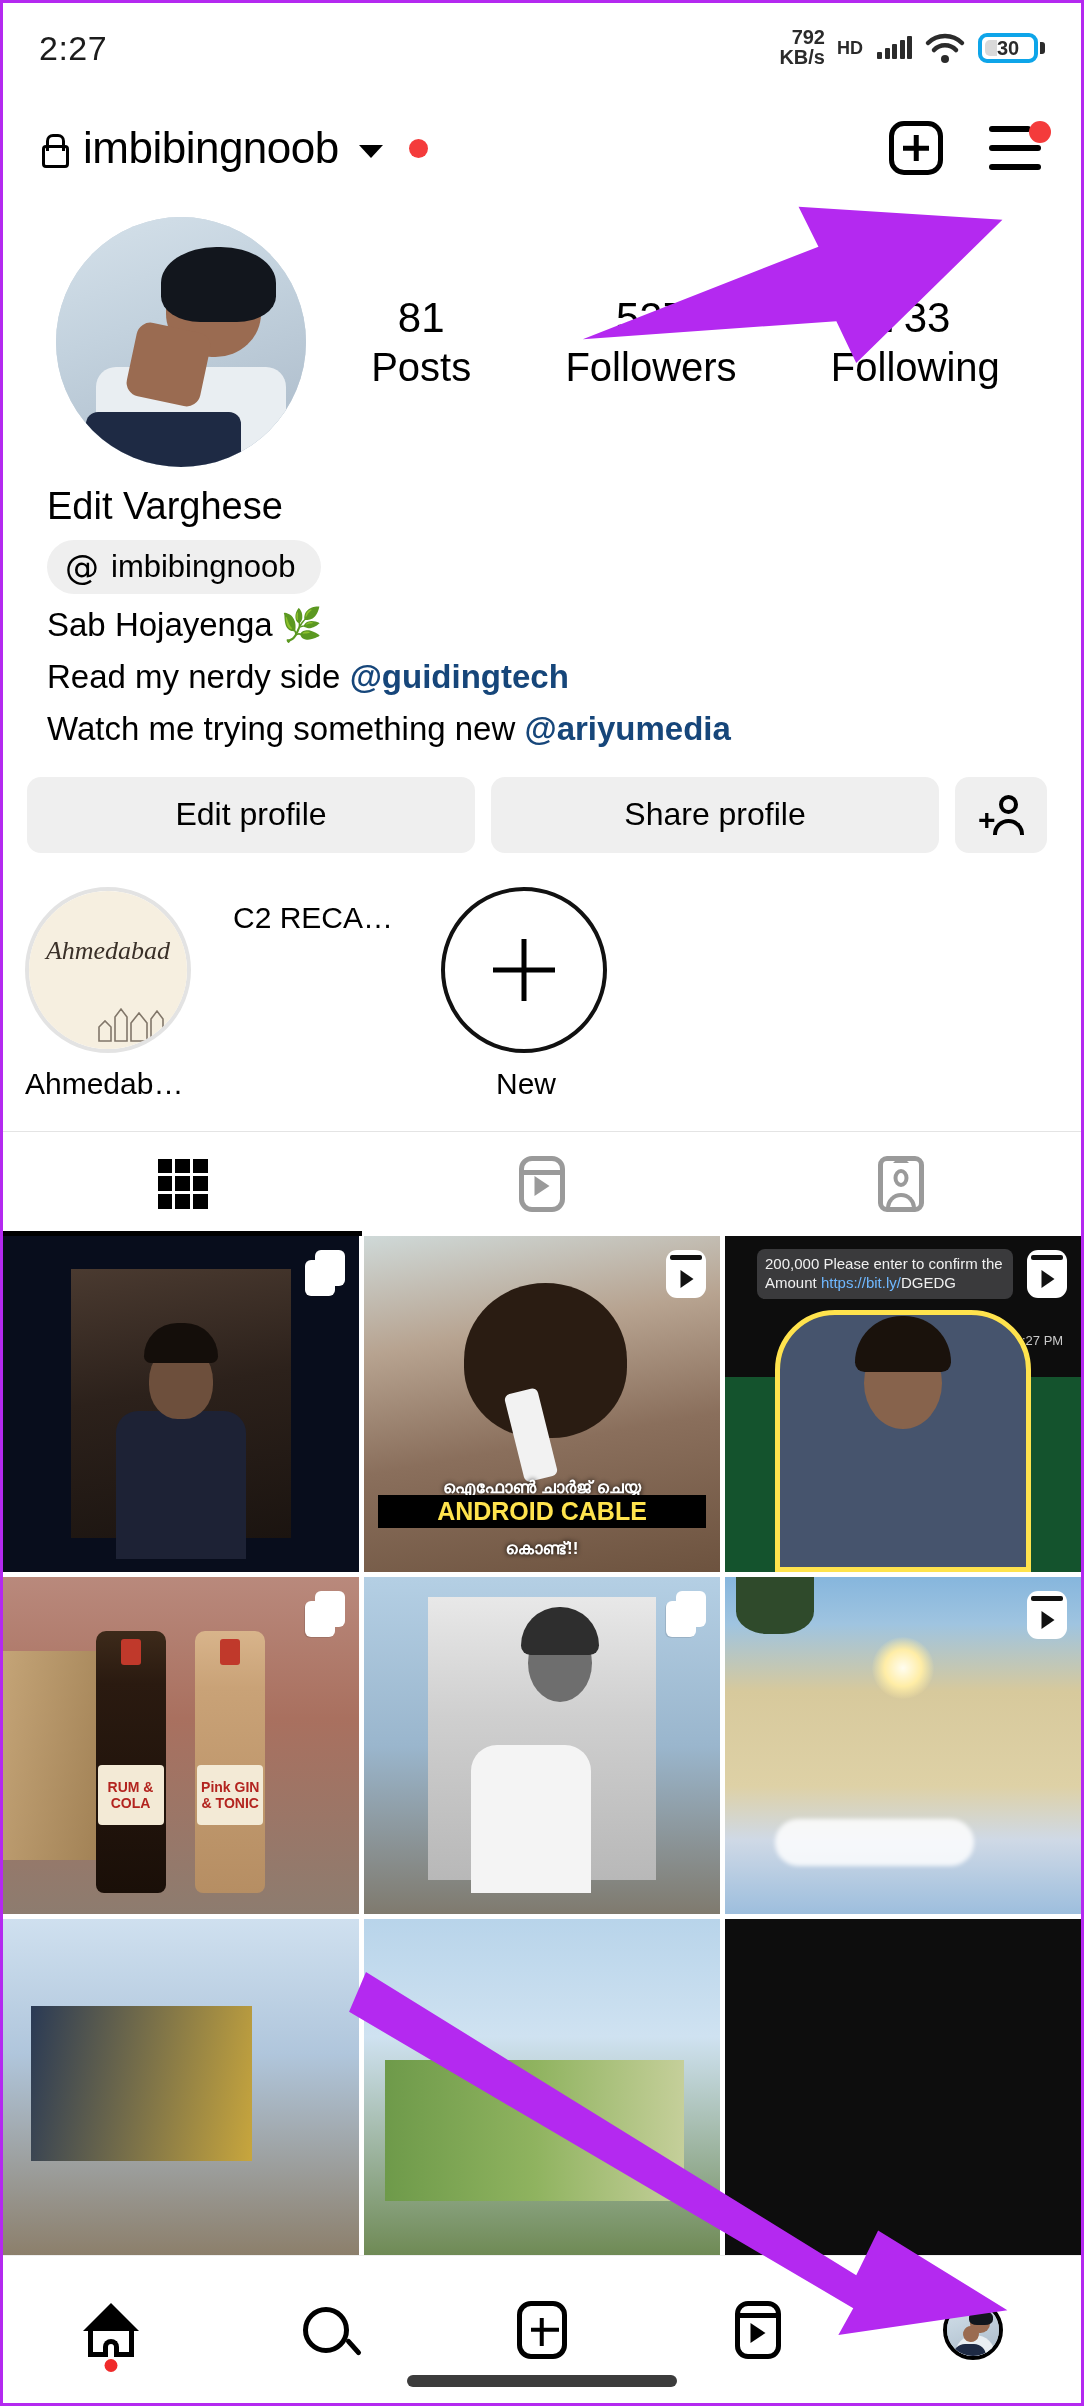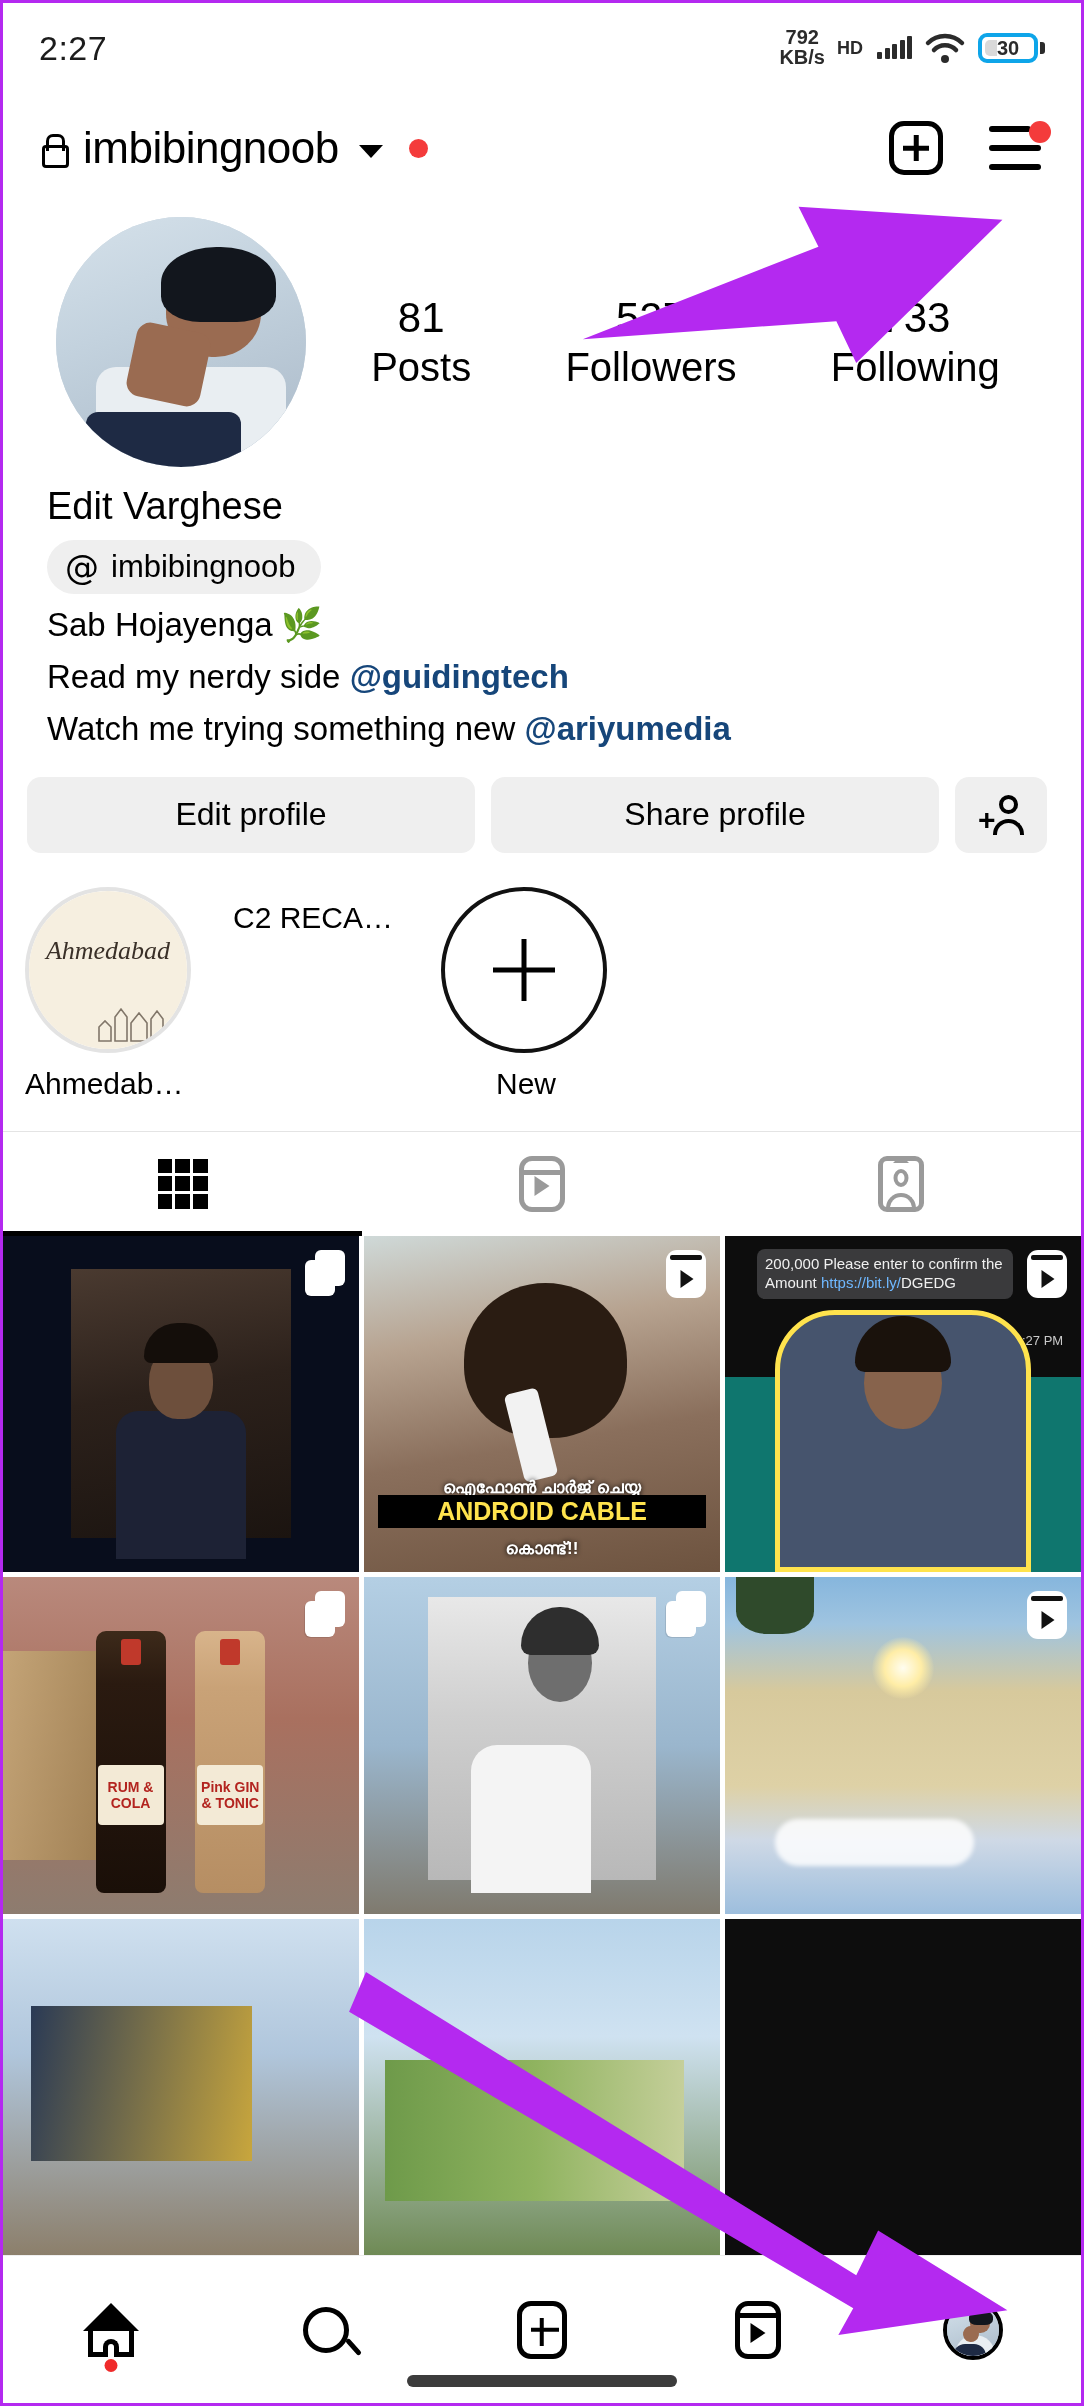--- a/index.html
+++ b/index.html
@@ -9,21 +9,21 @@
     font-family:"Liberation Sans", sans-serif;
     position:relative; overflow:hidden;
     border:3px solid #b429f0;
   }
   .phone { width:100%; height:100%; display:flex; flex-direction:column; background:#fff; position:relative; }
 
   
   .statusbar { height:90px; display:flex; align-items:center; justify-content:space-between; padding:0 36px; flex:0 0 auto; }
   .clock { font-size:34px; color:#1c1c1c; letter-spacing:.5px; }
   .status-right { display:flex; align-items:center; gap:12px; }
-  .netspeed { display:flex; flex-direction:column; align-items:center; line-height:.98; font-size:20px; font-weight:bold; color:#2b2b2b; }
+  .netspeed { display:flex; flex-direction:column; align-items:flex-end; line-height:.98; font-size:20px; font-weight:bold; color:#2b2b2b; }
   .hd-sig { display:flex; flex-direction:row; align-items:center; justify-content:flex-end; position:relative; height:38px; }
   .hd { font-size:18px; font-weight:bold; color:#2b2b2b; line-height:1; margin-bottom:1px; margin-right:14px;}
   .bars { display:flex; align-items:flex-end; gap:2.5px; height:22px; }
   .bars i { width:5px; background:#2b2b2b; display:block; border-radius:1px; }
   .bars i:nth-child(1){height:7px;} .bars i:nth-child(2){height:11px;}
   .bars i:nth-child(3){height:15px;} .bars i:nth-child(4){height:19px;} .bars i:nth-child(5){height:23px;}
   .battery { display:flex; align-items:center; }
   .batt-body { width:60px; height:30px; border:4px solid #0ea5e9; border-radius:9px; display:flex; align-items:center; justify-content:center; position:relative;}
   .batt-body span { font-size:20px; font-weight:bold; color:#2b2b2b; }
   .batt-fill { position:absolute; left:3px; top:3px; bottom:3px; width:12px; background:#d9d9d9; border-radius:5px 0 0 5px;}
@@ -125,21 +125,21 @@
   .c-dark .hair { position:absolute; left:50%; top:26%; transform:translateX(-50%); width:74px; height:40px; border-radius:40px 40px 8px 8px; background:#140e0a;}
   .c-dark .torso { position:absolute; left:50%; bottom:4%; transform:translateX(-50%); width:130px; height:44%; background:#1d2235; border-radius:22px 22px 0 0;}
 
   .c-cable { background:linear-gradient(170deg,#cfd9d8 0%,#b7a390 30%,#8a6f5c 60%,#6d533f 100%); }
   .c-cable .beard { position:absolute; left:28%; top:14%; width:46%; height:46%; background:#2a1c12; border-radius:50% 50% 46% 46%; }
   .c-cable .cable { position:absolute; left:42%; top:46%; width:34px; height:90px; background:#f2f2f2; border-radius:6px; transform:rotate(-14deg);}
   .c-cable .cap1 { position:absolute; left:6%; bottom:22%; right:6%; text-align:center; font-size:17px; color:#fff; font-weight:bold; text-shadow:0 0 5px #000;}
   .c-cable .cap2 { position:absolute; left:4%; bottom:13%; right:4%; text-align:center; font-size:25px; color:#ffe34d; font-weight:bold; background:#000; padding:2px 0;}
   .c-cable .cap3 { position:absolute; left:6%; bottom:4%; right:6%; text-align:center; font-size:17px; color:#fff; font-weight:bold; text-shadow:0 0 5px #000;}
 
-  .c-sms { background:#0f766e; }
+  .c-sms { background:#14532d; }
   .c-sms .scr { position:absolute; left:0; right:0; top:0; height:42%; background:#0d0d0d; }
   .c-sms .bub { position:absolute; left:9%; top:4%; width:72%; background:#3a3a3c; border-radius:8px; padding:6px 8px; font-size:15px; color:#f0f0f0; line-height:1.25;}
   .c-sms .bub .lnk { color:#6fb8ff; }
   .c-sms .tm { position:absolute; right:5%; top:29%; font-size:13px; color:#c9c9c9;}
   .c-sms .guy { position:absolute; left:14%; top:22%; width:72%; height:78%; background:#46546d; border:5px solid #ffe34d; border-radius:60px 60px 0 0;}
   .c-sms .gface { position:absolute; left:50%; top:30%; transform:translateX(-50%); width:78px; height:92px; border-radius:50%; background:#87634c; z-index:2;}
   .c-sms .ghair { position:absolute; left:50%; top:24%; transform:translateX(-50%); width:96px; height:56px; border-radius:48px 48px 10px 10px; background:#1a120c; z-index:2;}
 
   .c-bottle { background:linear-gradient(180deg,#b9897c 0%,#a9705f 42%,#8d7c6f 100%); }
   .c-bottle .crate { position:absolute; left:0; top:22%; width:34%; height:62%; background:linear-gradient(100deg,#c4a477,#9b7b4f); }

